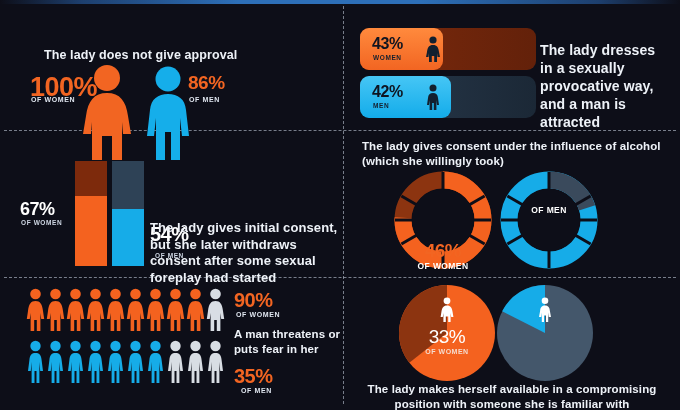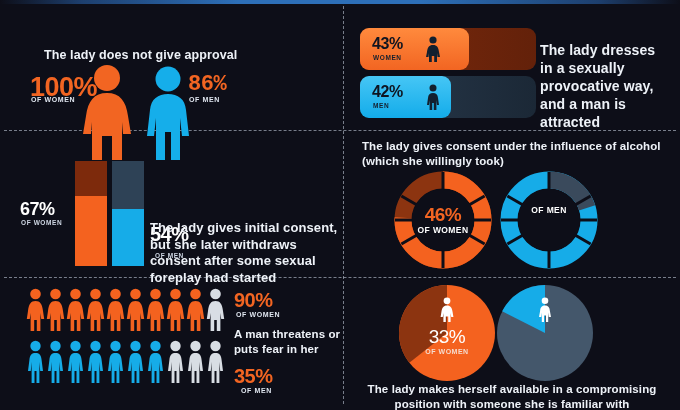--- a/index.html
+++ b/index.html
@@ -26,30 +26,30 @@
   .hdl{font-weight:bold;letter-spacing:.1px;line-height:1.28;}
   .pct{font-weight:bold;letter-spacing:-.5px;}
   .sub{font-weight:bold;letter-spacing:.6px;}
   .orange{color:#f26522;}
 
   
   #p1{position:absolute;left:0;top:4px;width:343px;height:126px;margin-top:38px;}
   #p1 .title{position:absolute;left:44px;top:5px;font-size:12.5px;color:#eef2f8;}
   #p1 .p100{position:absolute;left:30px;top:30px;font-size:27px;text-align:right;}
   #p1 .l100{position:absolute;left:31px;top:54px;font-size:7px;color:#dfe5ef;}
-  #p1 .p86{position:absolute;left:188px;top:30px;font-size:22px;font-family:Liberation Mono, monospace;}
+  #p1 .p86{position:absolute;left:188px;top:30px;font-size:19px;}
   #p1 .l86{position:absolute;left:189px;top:54px;font-size:7px;color:#dfe5ef;}
   #p1 .figF{position:absolute;left:78px;top:22px;}
   #p1 .figM{position:absolute;left:140px;top:24px;}
 
   
   #p2{position:absolute;left:344px;top:4px;width:336px;height:126px;}
   .trackW{position:absolute;left:16px;top:24px;width:176px;height:42px;border-radius:9px;
     background:linear-gradient(90deg,#7d2a0c 0%,#63210a 100%);}
-  .fillW{position:absolute;left:0;top:0;width:109px;height:42px;border-radius:9px;
+  .fillW{position:absolute;left:0;top:0;width:83px;height:42px;border-radius:9px;
     background:linear-gradient(180deg,#ff8a3d 0%,#f26522 100%);}
   .trackM{position:absolute;left:16px;top:72px;width:176px;height:42px;border-radius:10px;
     background:linear-gradient(90deg,#28394c 0%,#1b2836 100%);}
   .fillM{position:absolute;left:0;top:0;width:91px;height:42px;border-radius:9px;
     background:linear-gradient(180deg,#46c6f5 0%,#13acea 100%);}
   .barpct{position:absolute;left:12px;top:7px;font-size:16px;font-weight:bold;color:#0e1420;letter-spacing:-.4px;}
   .barlbl{position:absolute;left:13px;top:26px;font-size:6.5px;font-weight:bold;color:#14202e;letter-spacing:.6px;}
   .baricon{position:absolute;left:65px;top:8px;}
   #p2 .copy{position:absolute;left:196px;top:38px;width:128px;font-size:14px;color:#eef2f8;}
 
@@ -64,21 +64,21 @@
   #p3 .p54{position:absolute;left:150px;top:92px;font-size:20px;color:#ffffff;}
   #p3 .l54{position:absolute;left:155px;top:121px;font-size:6.5px;color:#cfd7e4;}
   #p3 .copy{position:absolute;left:150px;top:49px;width:192px;font-size:13px;color:#eef2f8;margin-top:40px;}
 
   
   #p4{position:absolute;left:344px;top:131px;width:336px;height:146px;}
   #p4 .copy{position:absolute;left:18px;top:8px;width:306px;text-align:left;font-size:11.5px;color:#eef2f8;}
   .donut{position:absolute;top:38px;width:102px;height:102px;}
   .donut.w{left:48px;} .donut.m{left:154px;}
   .dlabel{position:absolute;left:0;top:36px;width:102px;text-align:center;}
-  .dpct{font-size:19px;font-weight:bold;color:#f26522;letter-spacing:-.5px;display:block;line-height:1.05;}
+  .dpct{font-size:19px;font-weight:bold;color:#f26522;letter-spacing:-.5px;display:block;line-height:1.05;margin-top:36px;}
   .dsub{font-size:8.5px;font-weight:bold;color:#ffffff;letter-spacing:.4px;display:block;}
 
   
   #p5{position:absolute;left:0;top:278px;width:343px;height:132px;}
   .prow{position:absolute;display:flex;gap:1px;}
   .prow.f{left:26px;top:10px;} .prow.m{left:26px;top:62px;}
   #p5 .p90{position:absolute;left:234px;top:11px;font-size:20px;}
   #p5 .l90{position:absolute;left:236px;top:33px;font-size:7px;color:#dfe5ef;}
   #p5 .copy{position:absolute;left:234px;top:49px;width:110px;font-size:11.5px;color:#eef2f8;}
   #p5 .p70{position:absolute;left:234px;top:87px;font-size:20px;}

